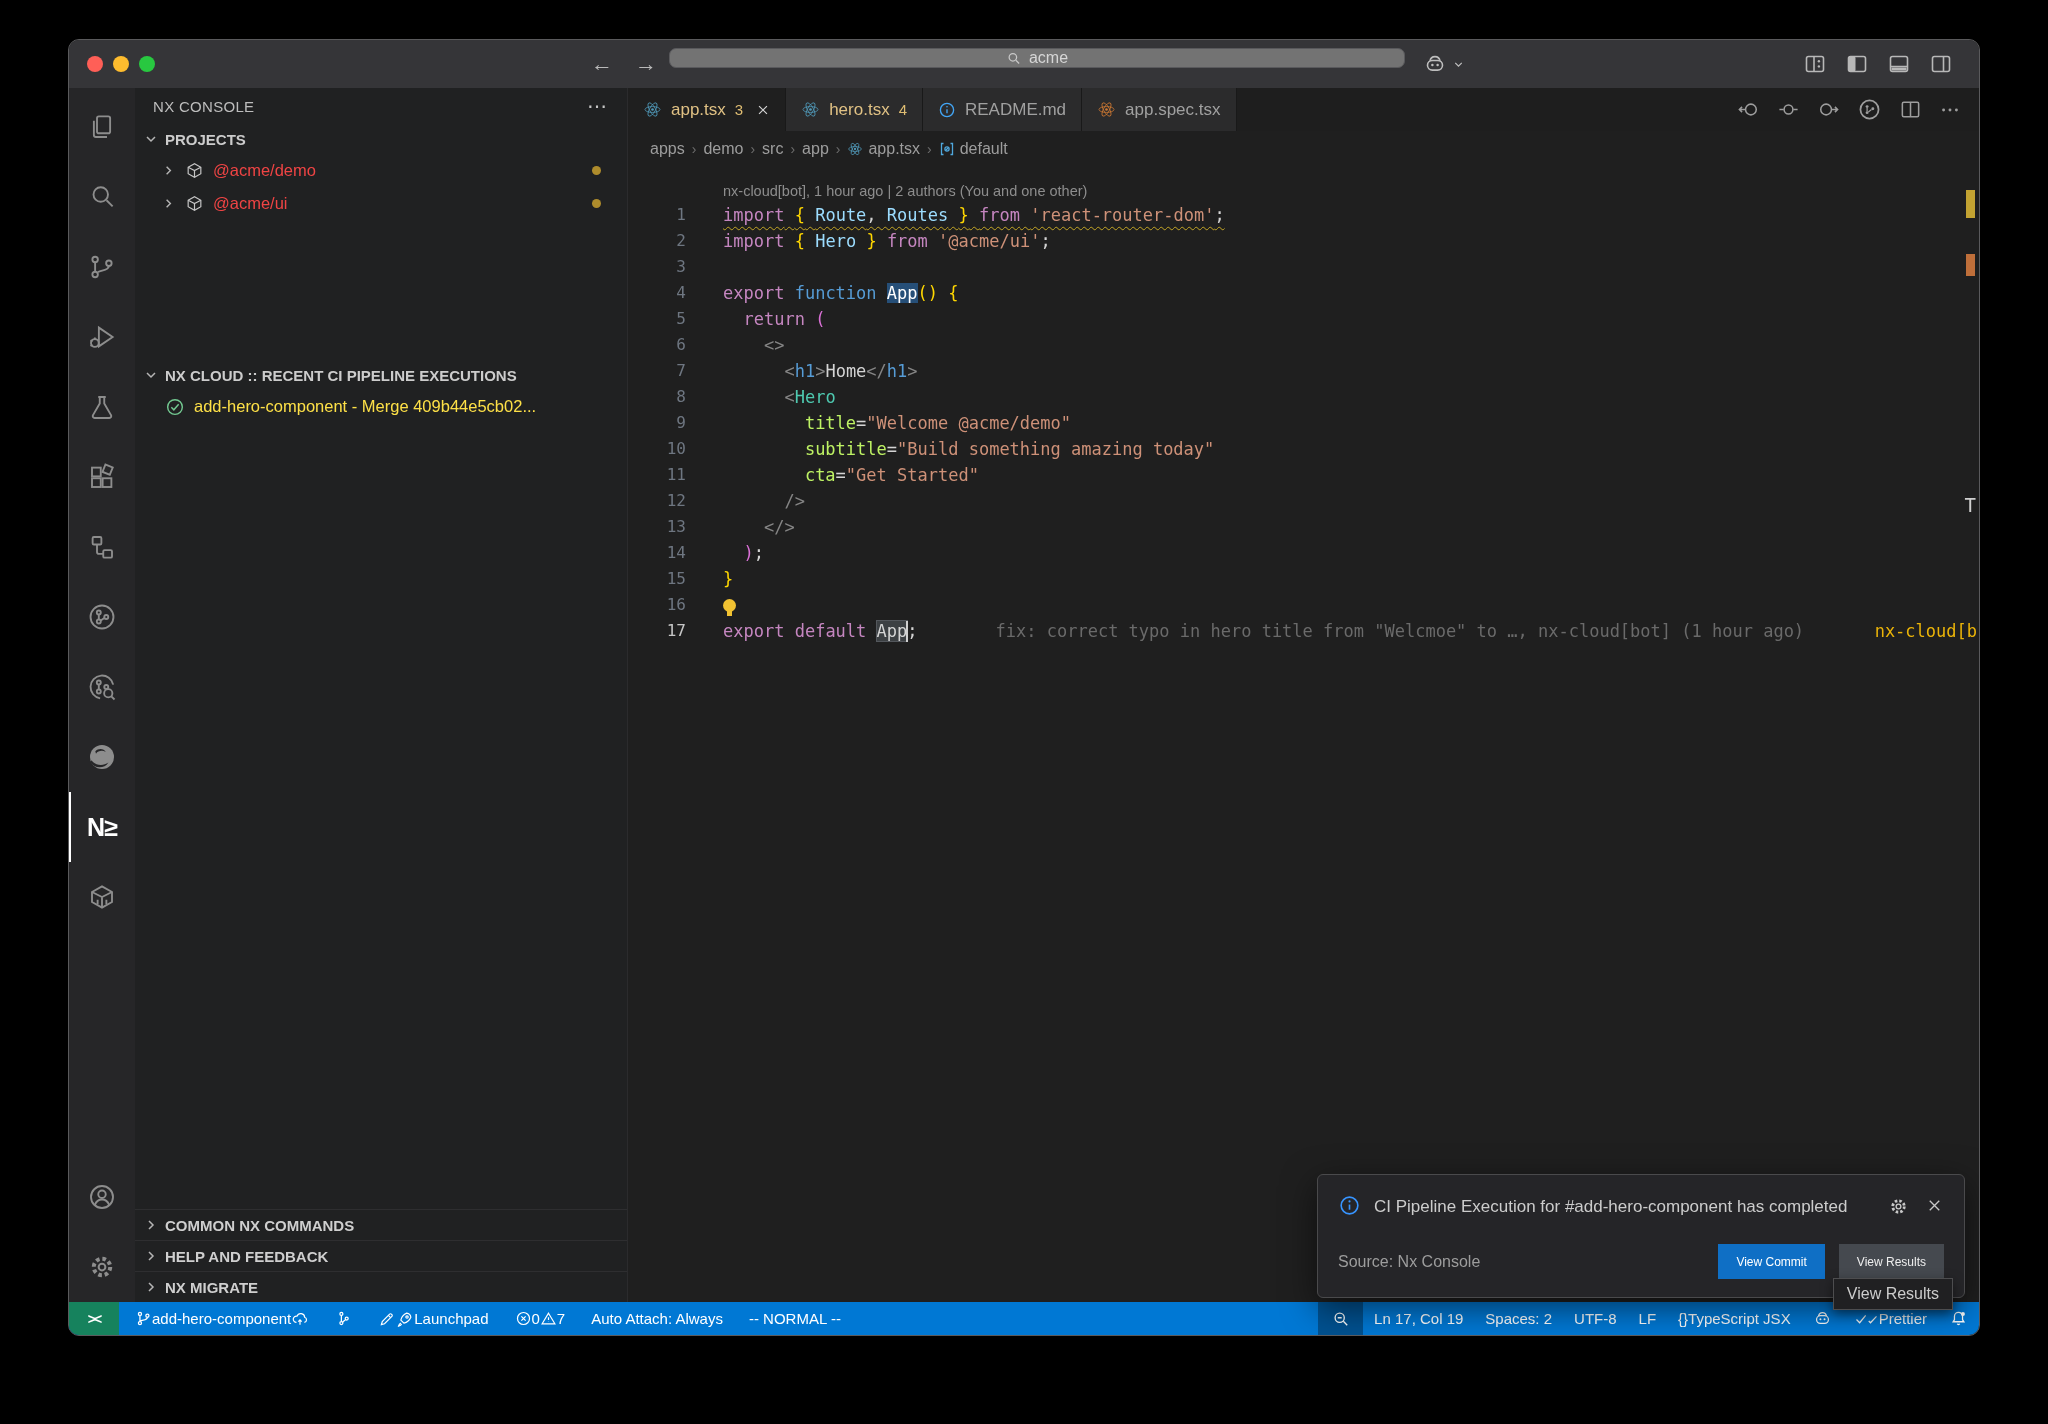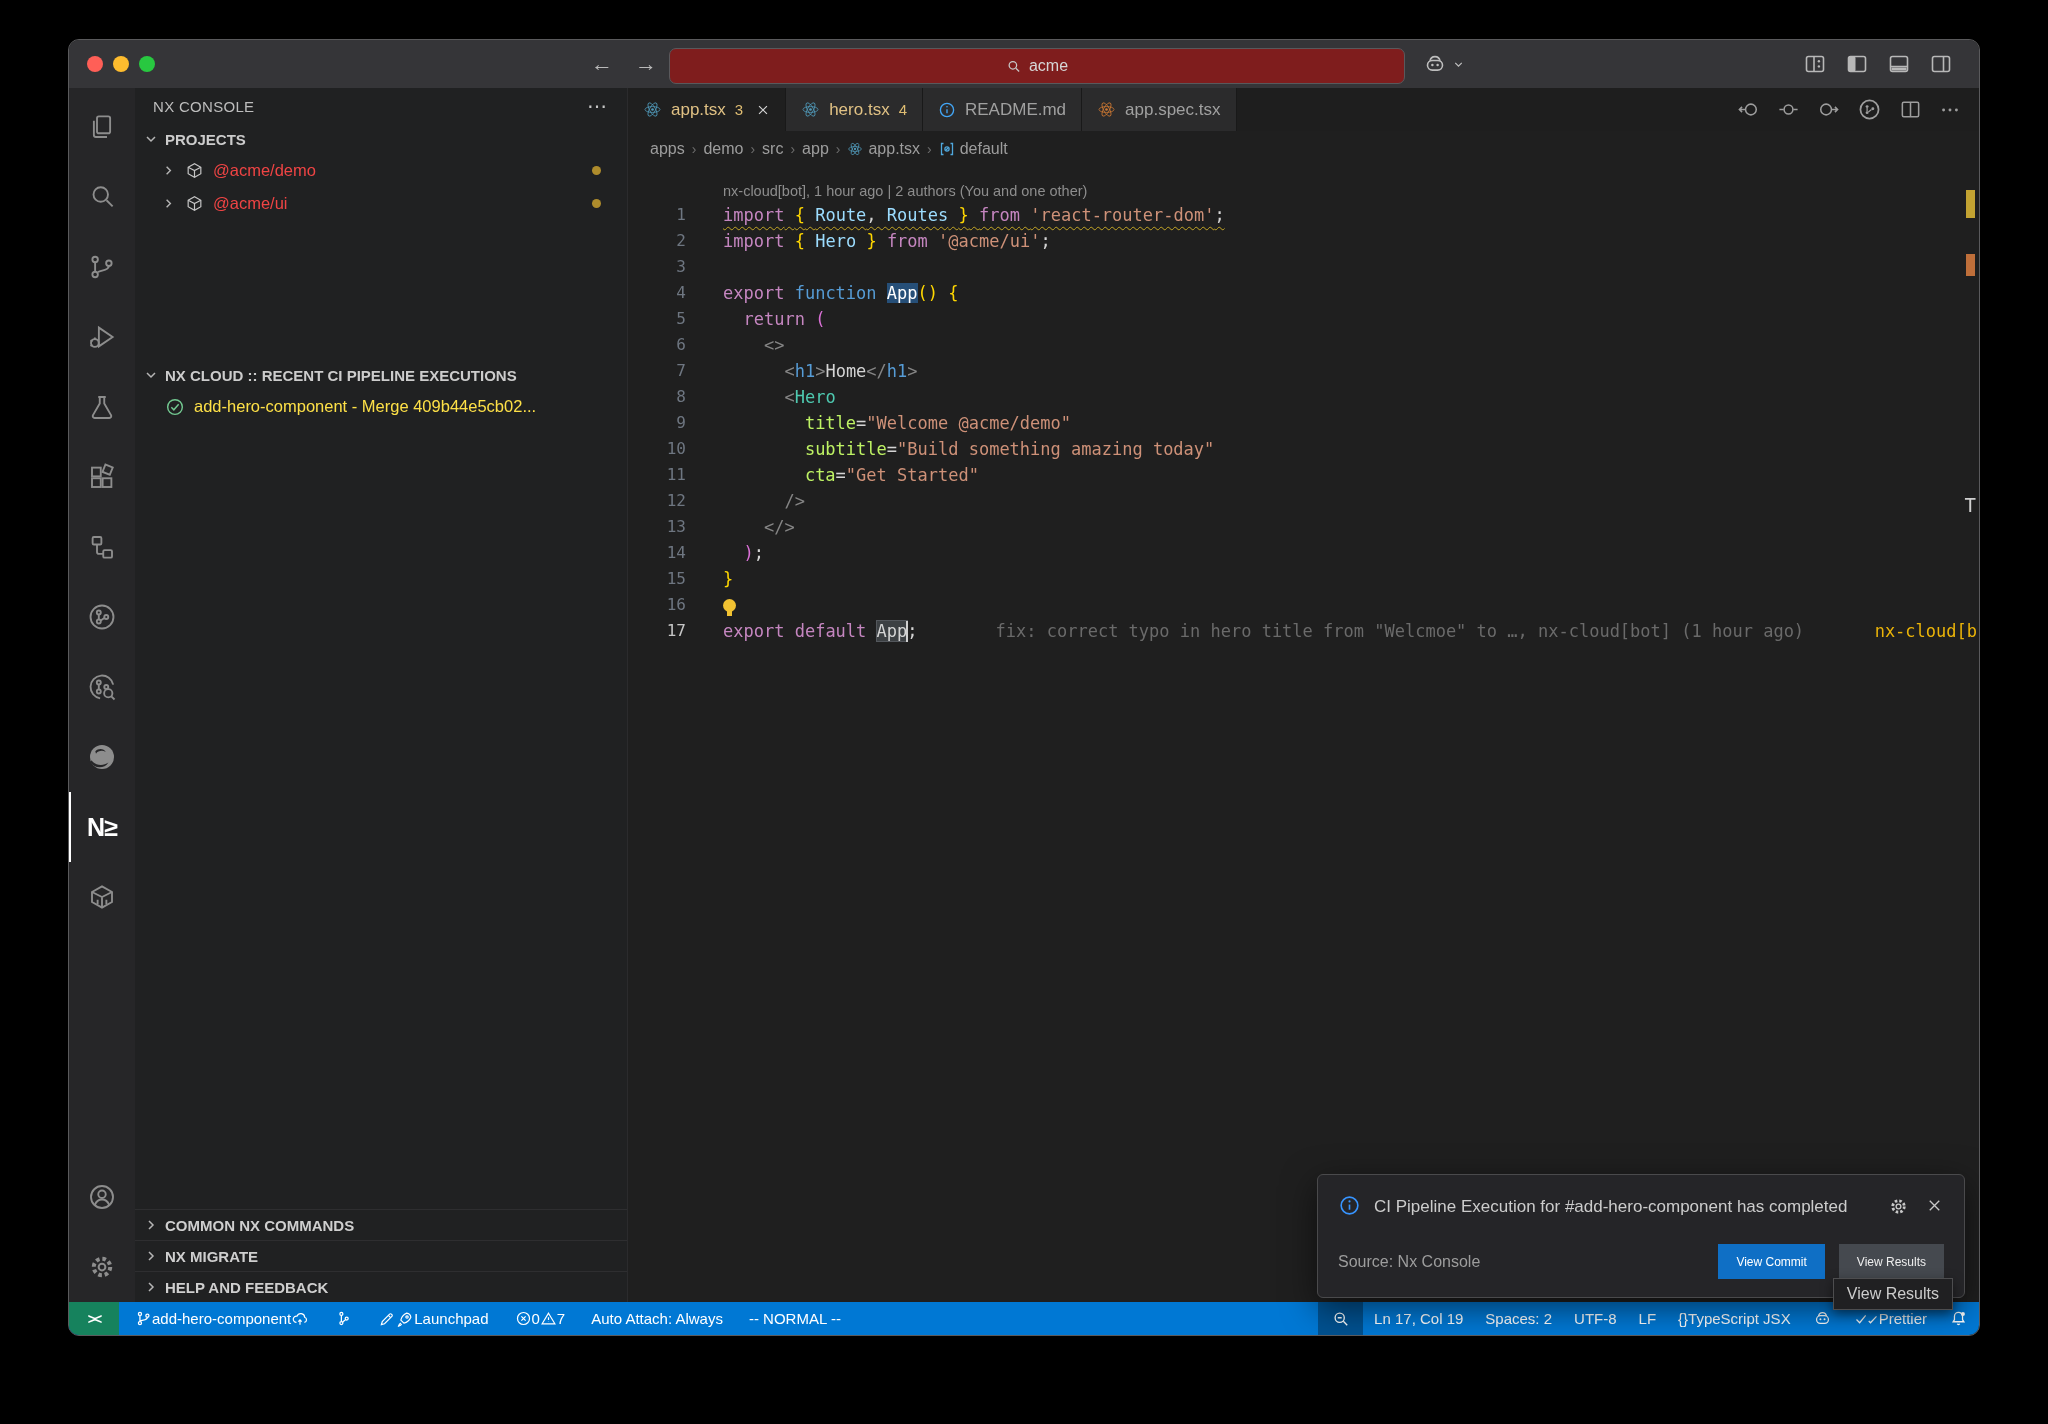--- a/index.html
+++ b/index.html
@@ -10,21 +10,21 @@
   .window{position:absolute;left:68px;top:39px;width:1912px;height:1297px;
     background:#1f1f1f;border-radius:11px;border:1px solid #5a5a5c;
     box-shadow:0 26px 80px rgba(0,0,0,.75);overflow:hidden;display:flex;flex-direction:column}
 
   
   .titlebar{flex:0 0 48px;background:#353538;position:relative;display:flex;align-items:center}
   .traffic{display:flex;gap:10px;margin-left:18px}
   .tl{width:16px;height:16px;border-radius:50%}
   .tl.red{background:#ff5f57}.tl.yellow{background:#febc2e}.tl.green{background:#28c840}
   .nav-arrows{position:absolute;left:522px;top:0;height:48px;display:flex;align-items:center;gap:22px;color:#b9b9b9;font-size:22px}
-  .searchbox{position:absolute;left:600px;top:8px;width:736px;height:36px;background:#7f1d1d;
+  .searchbox{position:absolute;left:600px;top:8px;width:736px;height:20px;background:#737373;
     border:1px solid #59595c;border-radius:7px;display:flex;align-items:center;justify-content:center;
     gap:8px;color:#d6d6d6;font-size:16px}
   .tb-copilot{position:absolute;left:1354px;top:12px;display:flex;align-items:center;gap:5px;color:#bdbdbd}
   .tb-right{position:absolute;right:26px;top:12px;display:flex;align-items:center;gap:18px;color:#b8b8b8}
 
   
   .main{flex:1;display:flex;min-height:0}
   .activitybar{flex:0 0 66px;background:#262628;display:flex;flex-direction:column;padding-top:4px}
   .ab-item{height:70px;display:flex;align-items:center;justify-content:center;color:#8d8d8d;
     border-left:2px solid transparent;border-right:2px solid transparent}
@@ -319,27 +319,27 @@
         <div class="sb-collapsed">
           <svg width="16" height="16" viewBox="0 0 16 16" fill="none" stroke="#b5b5b5" stroke-width="1.5">
               <path d="M6 4l4 4-4 4"></path>
             </svg>
           <span>COMMON NX COMMANDS</span>
         </div>
         <div class="sb-collapsed">
           <svg width="16" height="16" viewBox="0 0 16 16" fill="none" stroke="#b5b5b5" stroke-width="1.5">
               <path d="M6 4l4 4-4 4"></path>
             </svg>
-          <span>NX MIGRATE</span>
+          <span>HELP AND FEEDBACK</span>
         </div>
         <div class="sb-collapsed">
           <svg width="16" height="16" viewBox="0 0 16 16" fill="none" stroke="#b5b5b5" stroke-width="1.5">
               <path d="M6 4l4 4-4 4"></path>
             </svg>
-          <span>HELP AND FEEDBACK</span>
+          <span>NX MIGRATE</span>
         </div>
       </div>
     </div>
 
     <div class="editor-col">
       <div class="tabbar">
         <div class="tab active">
           <svg width="19" height="19" viewBox="0 0 24 24" fill="none" stroke="#519aba" stroke-width="1">
               <ellipse cx="12" cy="12" rx="9.5" ry="3.7"></ellipse>
               <ellipse cx="12" cy="12" rx="9.5" ry="3.7" transform="rotate(60 12 12)"></ellipse>

